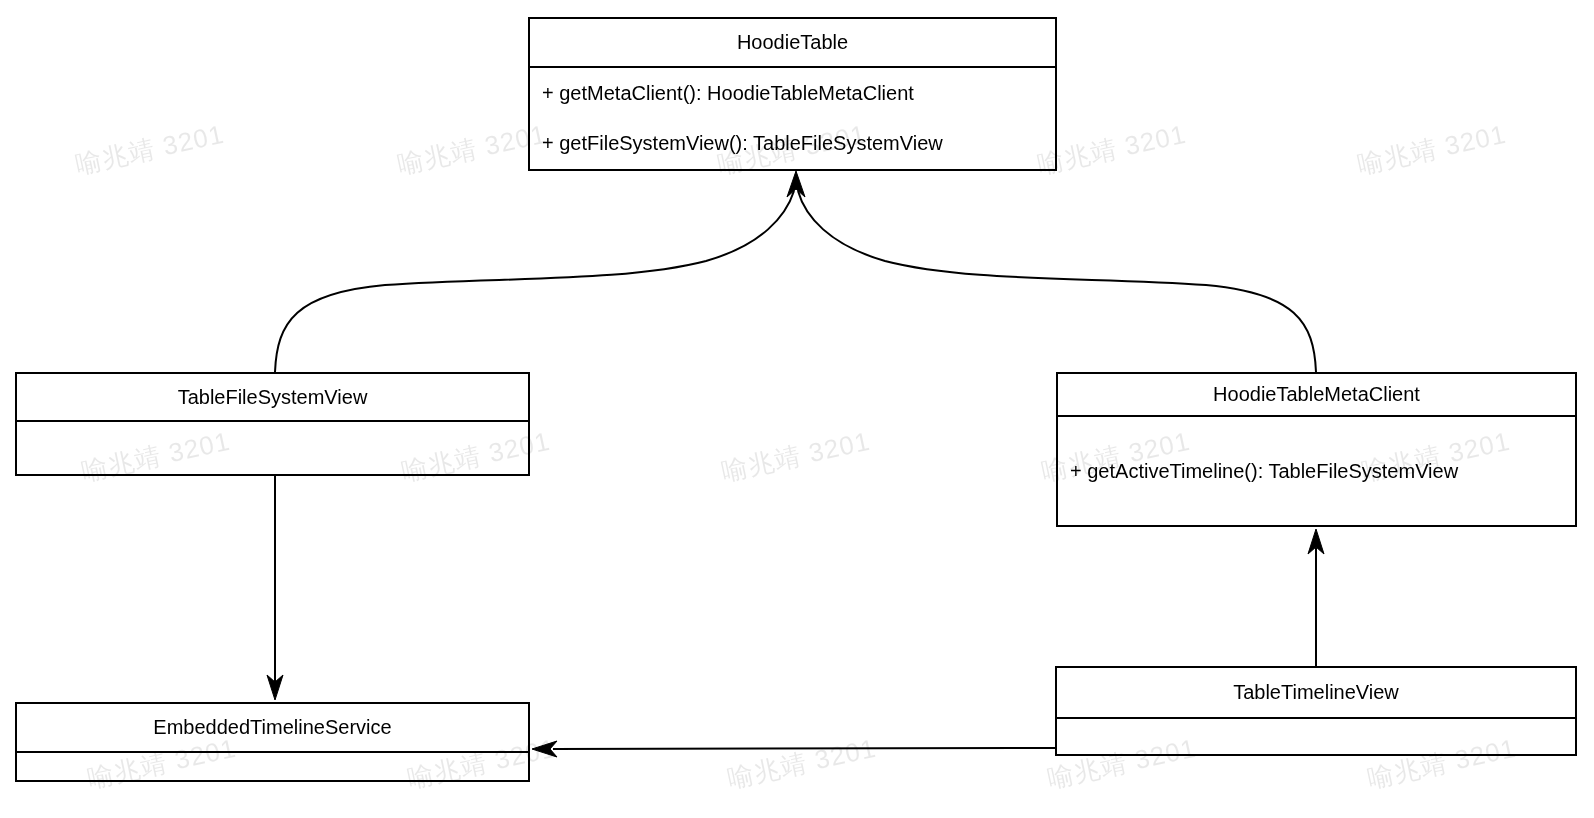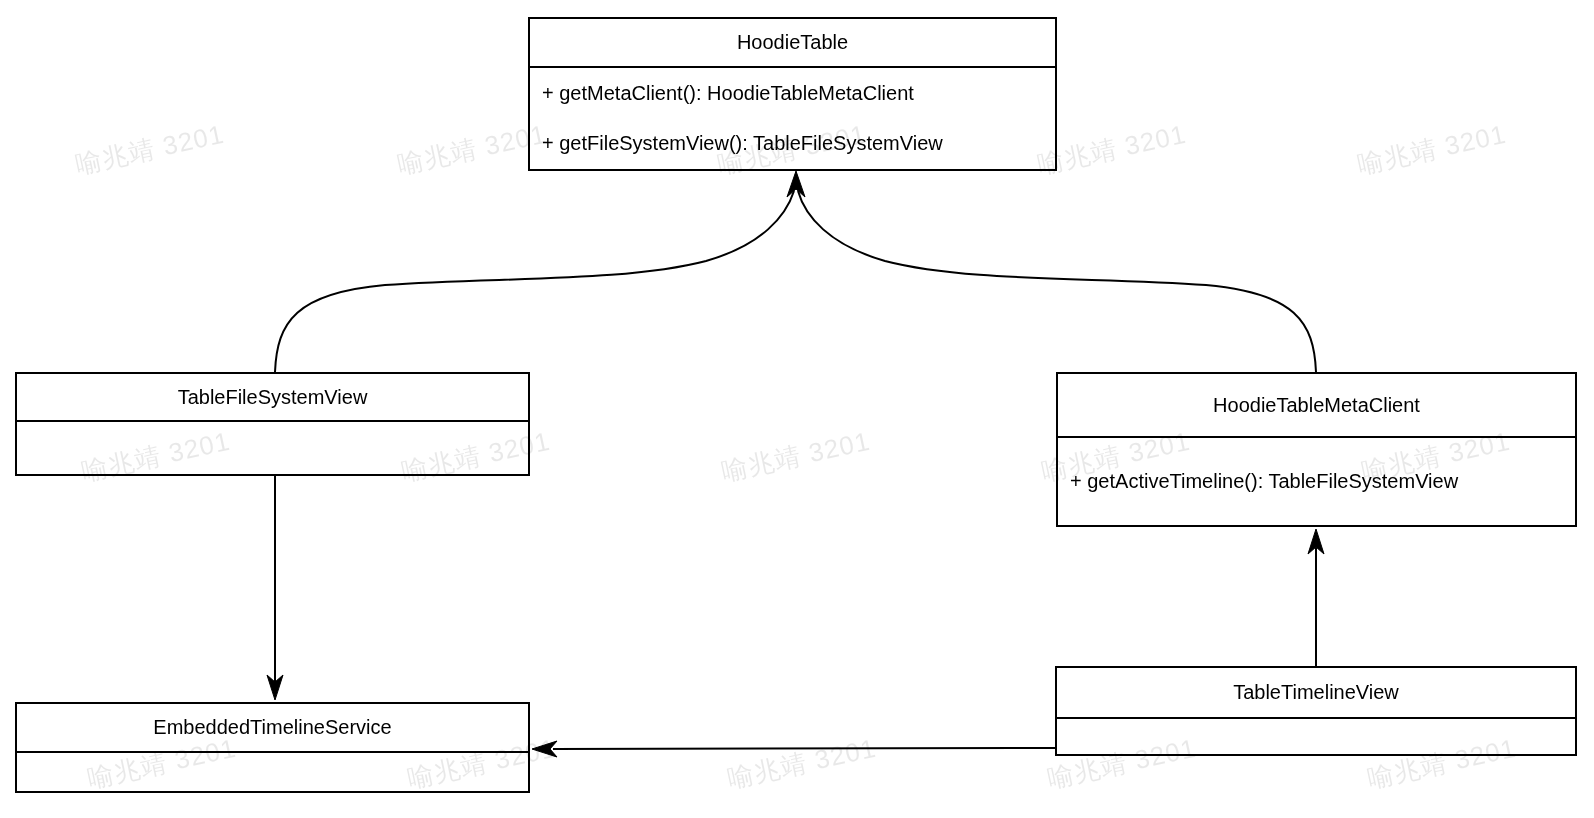--- a/index.html
+++ b/index.html
@@ -106,27 +106,27 @@
 
   <div class="uml-class" style="left:528px; top:17px; width:529px; height:154px;">
     <div class="uml-title" style="height:49px;">HoodieTable</div>
     <div class="uml-methods">
       <div class="uml-method">+ getMetaClient(): HoodieTableMetaClient</div>
       <div class="uml-method">+ getFileSystemView(): TableFileSystemView</div>
     </div>
   </div>
 
   <div class="uml-class" style="left:1056px; top:372px; width:521px; height:155px;">
-    <div class="uml-title" style="height:64px;">HoodieTableMetaClient</div>
+    <div class="uml-title" style="height:43px;">HoodieTableMetaClient</div>
     <div class="uml-methods">
       <div class="uml-method">+ getActiveTimeline(): TableFileSystemView</div>
     </div>
   </div>
 
-  <div class="uml-class" style="left:15px; top:702px; width:515px; height:91px;">
+  <div class="uml-class" style="left:15px; top:702px; width:515px; height:80px;">
     <div class="uml-title" style="height:49px;">EmbeddedTimelineService</div>
     <div class="uml-empty"></div>
   </div>
 
   <div class="uml-class" style="left:1055px; top:666px; width:522px; height:90px;">
     <div class="uml-title" style="height:51px;">TableTimelineView</div>
     <div class="uml-empty"></div>
   </div>
 
   <div class="wm-layer">

